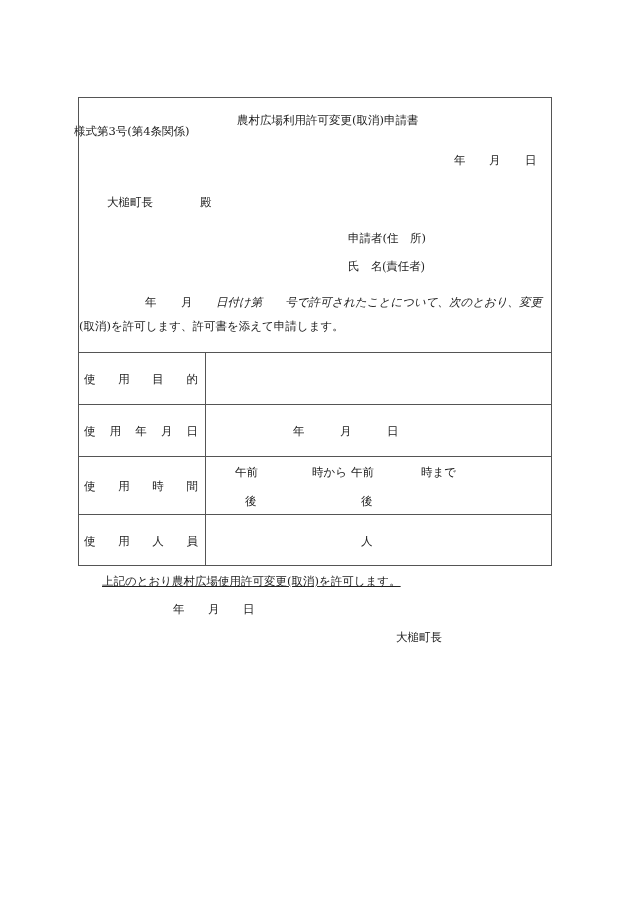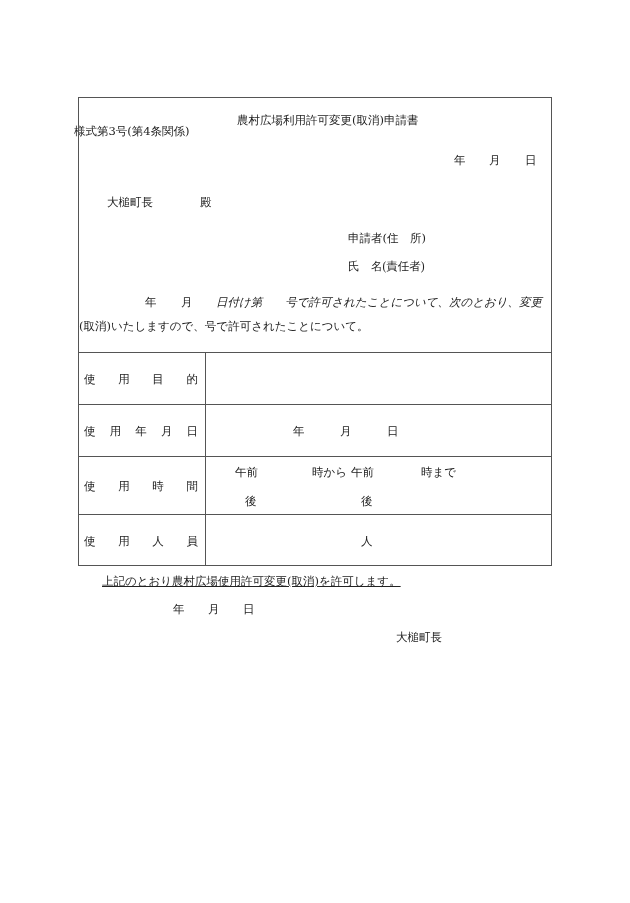--- a/index.html
+++ b/index.html
@@ -28,21 +28,21 @@
 <span class="abs" style="left:107px;top:195px;">大槌町長</span>
 <span class="abs" style="left:200px;top:195px;">殿</span>
 
 <span class="abs" style="left:348px;top:231px;">申請者(住　所)</span>
 <span class="abs" style="left:348px;top:259px;font-family:Liberation Serif, serif;">氏　名(責任者)</span>
 
 <div>
   <span class="abs" style="left:145px;top:295px;">年</span>
   <span class="abs" style="left:181px;top:295px;">月</span>
   <span class="abs" style="left:216px;top:295px;font-style:italic;">日付け第　　号で許可されたことについて、次のとおり、変更</span>
-  <span class="abs" style="left:79px;top:319px;">(取消)いたしますので、号で許可されたことについて。</span>
+  <span class="abs" style="left:79px;top:319px;">(取消)を許可します、許可書を添えて申請します。</span>
 </div>
 
 <div class="hline" style="top:352px;"></div>
 <div class="hline" style="top:404px;"></div>
 <div class="hline" style="top:456px;"></div>
 <div class="hline" style="top:514px;"></div>
 <div class="vline"></div>
 
 <div class="lbl" style="top:372px;">
   <span>使</span>

